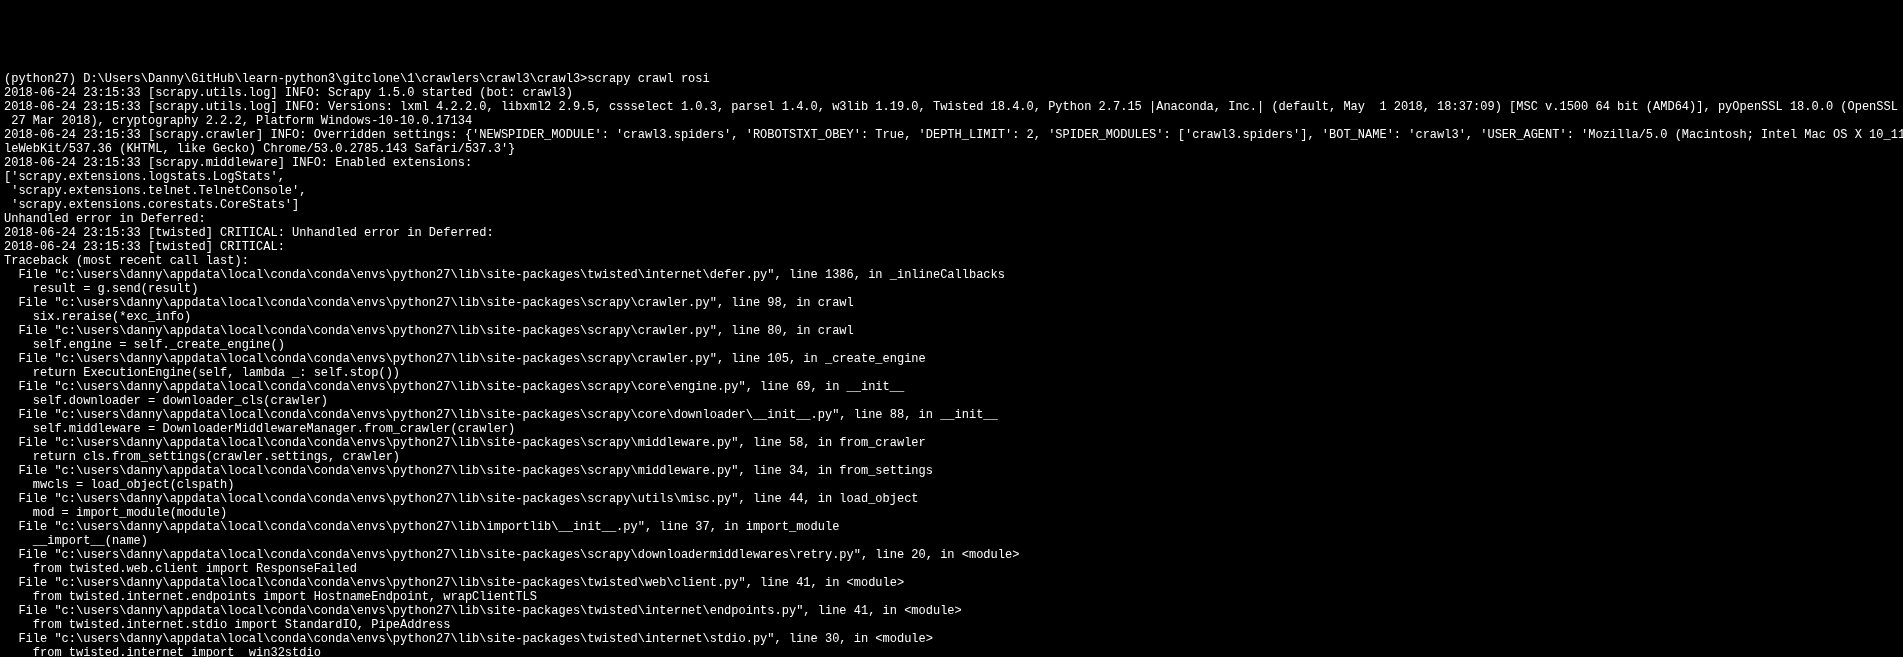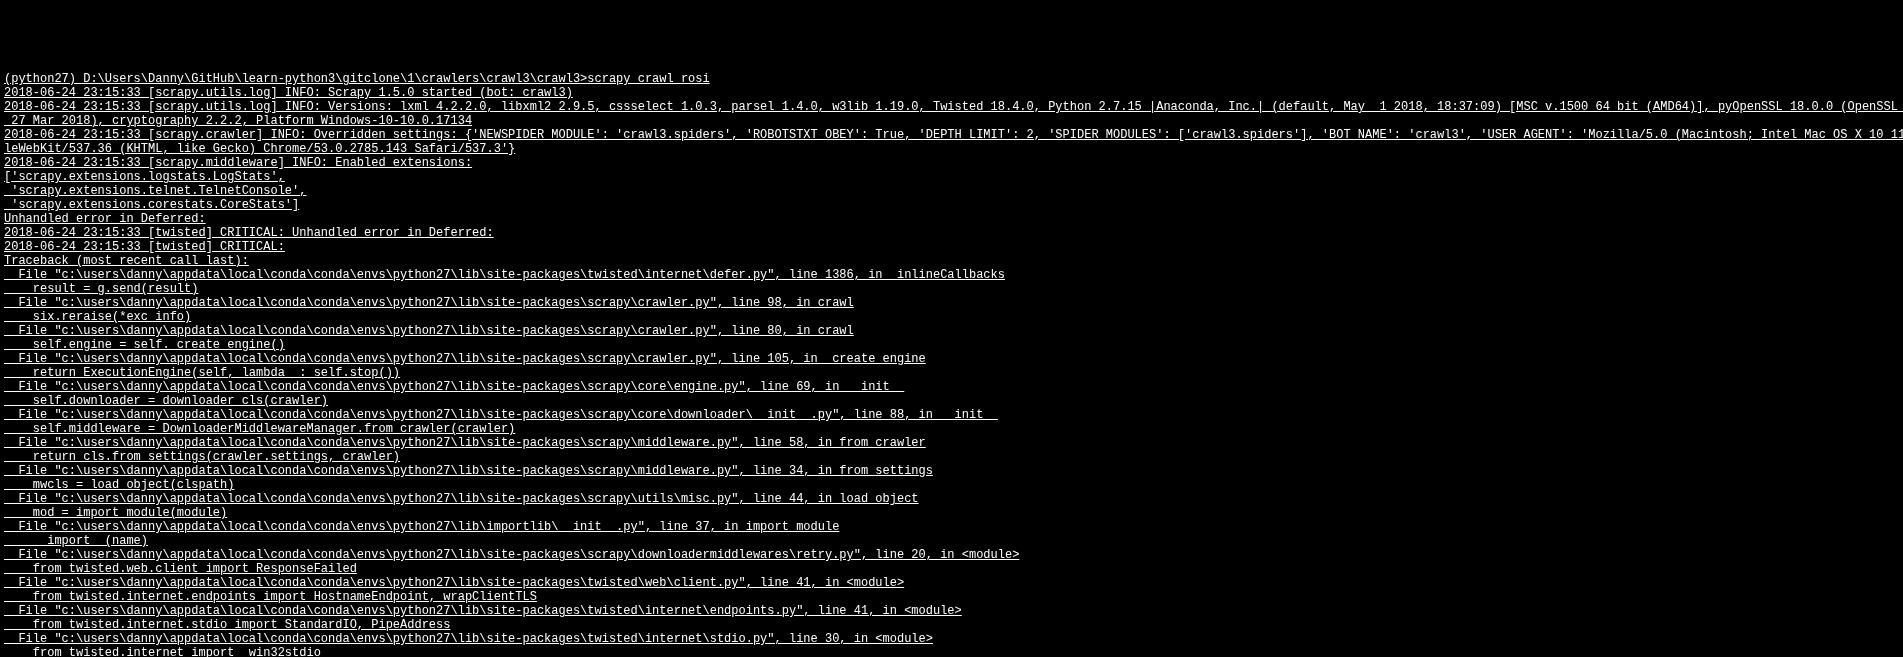--- a/index.html
+++ b/index.html
@@ -12,21 +12,21 @@
     line-height: 14px;
     white-space: pre;
     overflow-x: auto;
   }
   .terminal {
     padding: 2px 4px;
     width: 1903px;
     min-height: 657px;
     box-sizing: border-box;
   }
-  .line { white-space: pre; text-decoration: underline; }
+  .line { white-space: pre; }
 </style>
 </head>
 <body>
 
 
 
 <div class="terminal" id="terminal"><div class="line">(python27) D:\Users\Danny\GitHub\learn-python3\gitclone\1\crawlers\crawl3\crawl3&gt;scrapy crawl rosi</div><div class="line">2018-06-24 23:15:33 [scrapy.utils.log] INFO: Scrapy 1.5.0 started (bot: crawl3)</div><div class="line">2018-06-24 23:15:33 [scrapy.utils.log] INFO: Versions: lxml 4.2.2.0, libxml2 2.9.5, cssselect 1.0.3, parsel 1.4.0, w3lib 1.19.0, Twisted 18.4.0, Python 2.7.15 |Anaconda, Inc.| (default, May  1 2018, 18:37:09) [MSC v.1500 64 bit (AMD64)], pyOpenSSL 18.0.0 (OpenSSL 1.1.0h</div><div class="line"> 27 Mar 2018), cryptography 2.2.2, Platform Windows-10-10.0.17134</div><div class="line">2018-06-24 23:15:33 [scrapy.crawler] INFO: Overridden settings: {'NEWSPIDER_MODULE': 'crawl3.spiders', 'ROBOTSTXT_OBEY': True, 'DEPTH_LIMIT': 2, 'SPIDER_MODULES': ['crawl3.spiders'], 'BOT_NAME': 'crawl3', 'USER_AGENT': 'Mozilla/5.0 (Macintosh; Intel Mac OS X 10_11_7) App</div><div class="line">leWebKit/537.36 (KHTML, like Gecko) Chrome/53.0.2785.143 Safari/537.3'}</div><div class="line">2018-06-24 23:15:33 [scrapy.middleware] INFO: Enabled extensions:</div><div class="line">['scrapy.extensions.logstats.LogStats',</div><div class="line"> 'scrapy.extensions.telnet.TelnetConsole',</div><div class="line"> 'scrapy.extensions.corestats.CoreStats']</div><div class="line">Unhandled error in Deferred:</div><div class="line">2018-06-24 23:15:33 [twisted] CRITICAL: Unhandled error in Deferred:</div><div class="line"></div><div class="line">2018-06-24 23:15:33 [twisted] CRITICAL:</div><div class="line">Traceback (most recent call last):</div><div class="line">  File "c:\users\danny\appdata\local\conda\conda\envs\python27\lib\site-packages\twisted\internet\defer.py", line 1386, in _inlineCallbacks</div><div class="line">    result = g.send(result)</div><div class="line">  File "c:\users\danny\appdata\local\conda\conda\envs\python27\lib\site-packages\scrapy\crawler.py", line 98, in crawl</div><div class="line">    six.reraise(*exc_info)</div><div class="line">  File "c:\users\danny\appdata\local\conda\conda\envs\python27\lib\site-packages\scrapy\crawler.py", line 80, in crawl</div><div class="line">    self.engine = self._create_engine()</div><div class="line">  File "c:\users\danny\appdata\local\conda\conda\envs\python27\lib\site-packages\scrapy\crawler.py", line 105, in _create_engine</div><div class="line">    return ExecutionEngine(self, lambda _: self.stop())</div><div class="line">  File "c:\users\danny\appdata\local\conda\conda\envs\python27\lib\site-packages\scrapy\core\engine.py", line 69, in __init__</div><div class="line">    self.downloader = downloader_cls(crawler)</div><div class="line">  File "c:\users\danny\appdata\local\conda\conda\envs\python27\lib\site-packages\scrapy\core\downloader\__init__.py", line 88, in __init__</div><div class="line">    self.middleware = DownloaderMiddlewareManager.from_crawler(crawler)</div><div class="line">  File "c:\users\danny\appdata\local\conda\conda\envs\python27\lib\site-packages\scrapy\middleware.py", line 58, in from_crawler</div><div class="line">    return cls.from_settings(crawler.settings, crawler)</div><div class="line">  File "c:\users\danny\appdata\local\conda\conda\envs\python27\lib\site-packages\scrapy\middleware.py", line 34, in from_settings</div><div class="line">    mwcls = load_object(clspath)</div><div class="line">  File "c:\users\danny\appdata\local\conda\conda\envs\python27\lib\site-packages\scrapy\utils\misc.py", line 44, in load_object</div><div class="line">    mod = import_module(module)</div><div class="line">  File "c:\users\danny\appdata\local\conda\conda\envs\python27\lib\importlib\__init__.py", line 37, in import_module</div><div class="line">    __import__(name)</div><div class="line">  File "c:\users\danny\appdata\local\conda\conda\envs\python27\lib\site-packages\scrapy\downloadermiddlewares\retry.py", line 20, in &lt;module&gt;</div><div class="line">    from twisted.web.client import ResponseFailed</div><div class="line">  File "c:\users\danny\appdata\local\conda\conda\envs\python27\lib\site-packages\twisted\web\client.py", line 41, in &lt;module&gt;</div><div class="line">    from twisted.internet.endpoints import HostnameEndpoint, wrapClientTLS</div><div class="line">  File "c:\users\danny\appdata\local\conda\conda\envs\python27\lib\site-packages\twisted\internet\endpoints.py", line 41, in &lt;module&gt;</div><div class="line">    from twisted.internet.stdio import StandardIO, PipeAddress</div><div class="line">  File "c:\users\danny\appdata\local\conda\conda\envs\python27\lib\site-packages\twisted\internet\stdio.py", line 30, in &lt;module&gt;</div><div class="line">    from twisted.internet import _win32stdio</div></div>
 
 
 

